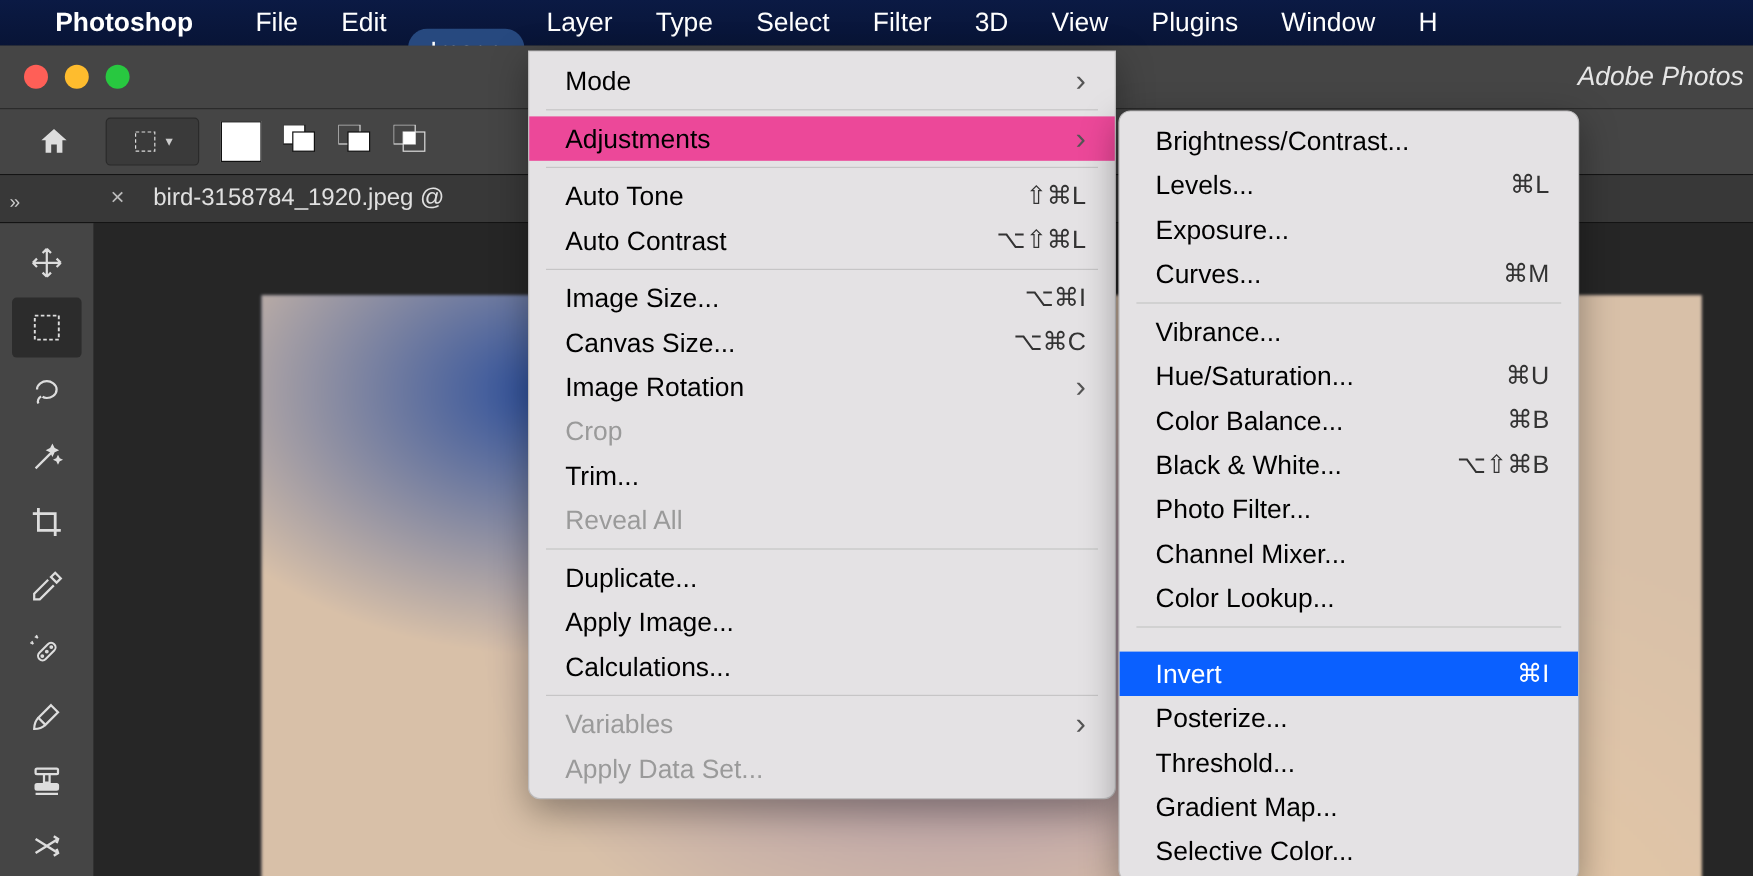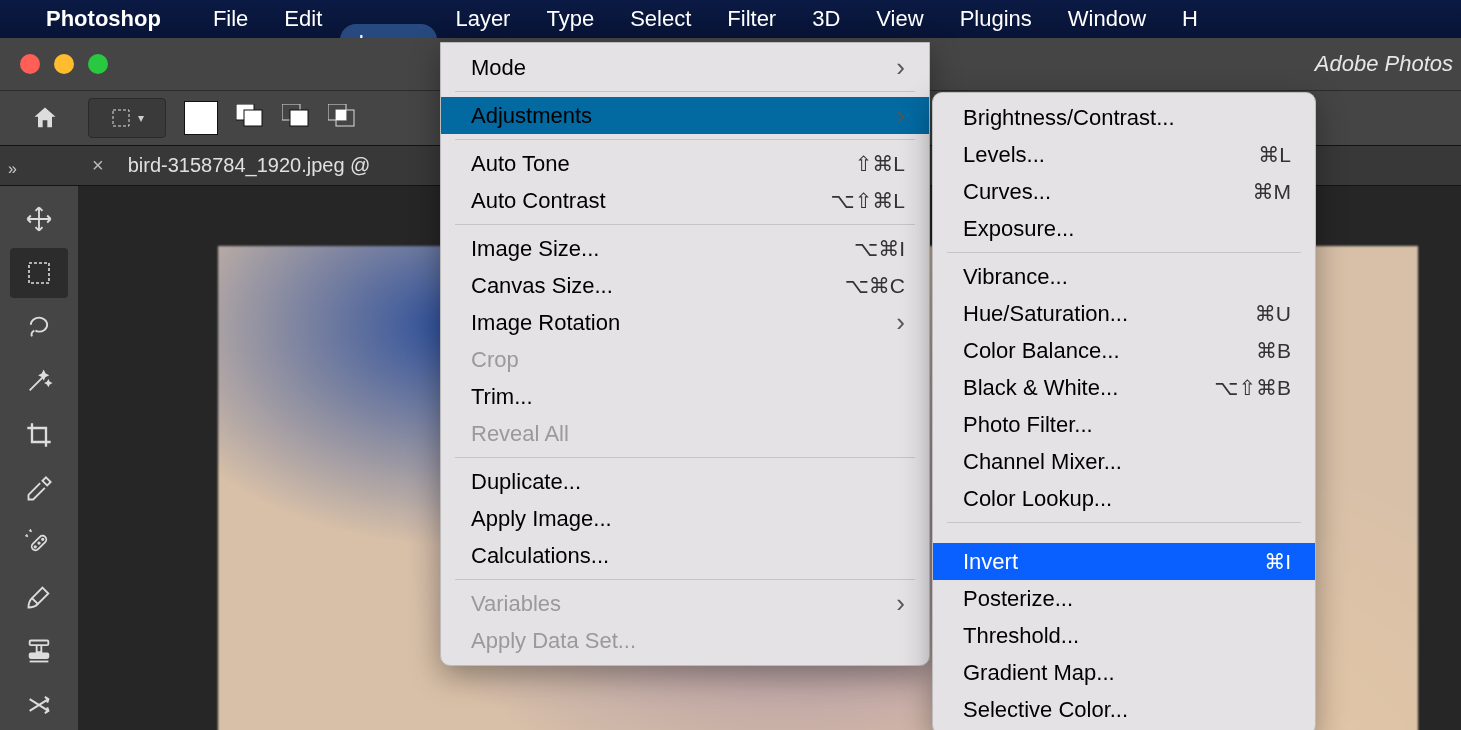--- a/index.html
+++ b/index.html
@@ -156,21 +156,21 @@
     white-space: nowrap;
   }
   .menu .row.has-sub::after {
     content: "›";
     font-size: 26px;
     color: #555;
     margin-left: 40px;
   }
   .menu .row .sc { color: #333; font-size: 21px; margin-left: 50px; }
   .menu .row.disabled { color: #9a9a9a; }
-  .menu .row.hover { background: #0369a1; }
+  .menu .row.hover { background: #ec4899; }
   .menu .row.selected { background: #0a60ff; color: #fff; margin-top: 20px; }
   .menu .row.selected .sc { color: #fff; }
   .menu hr {
     border: none;
     border-top: 1px solid #c6c5c6;
     margin: 5px 14px;
   }
 
   #menu-image { left: 440px; top: 42px; width: 490px; border-top-left-radius:0; border-top-right-radius:0;}
   #menu-adjust { left: 932px; top: 92px; width: 384px; }
@@ -378,25 +378,25 @@
 
 <div id="menu-adjust" class="menu">
     <div class="row">
       <span>Brightness/Contrast...</span>
     </div>
     <div class="row">
       <span>Levels...</span>
       <span class="sc">⌘L</span>
     </div>
     <div class="row">
+      <span>Exposure...</span>
+    </div>
+    <div class="row">
       <span>Curves...</span>
       <span class="sc">⌘M</span>
-    </div>
-    <div class="row">
-      <span>Exposure...</span>
     </div>
     <hr>
     <div class="row">
       <span>Vibrance...</span>
     </div>
     <div class="row">
       <span>Hue/Saturation...</span>
       <span class="sc">⌘U</span>
     </div>
     <div class="row">

